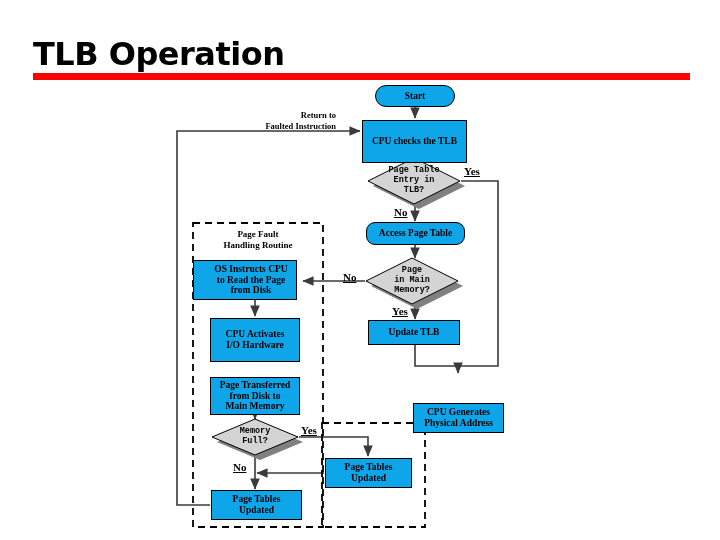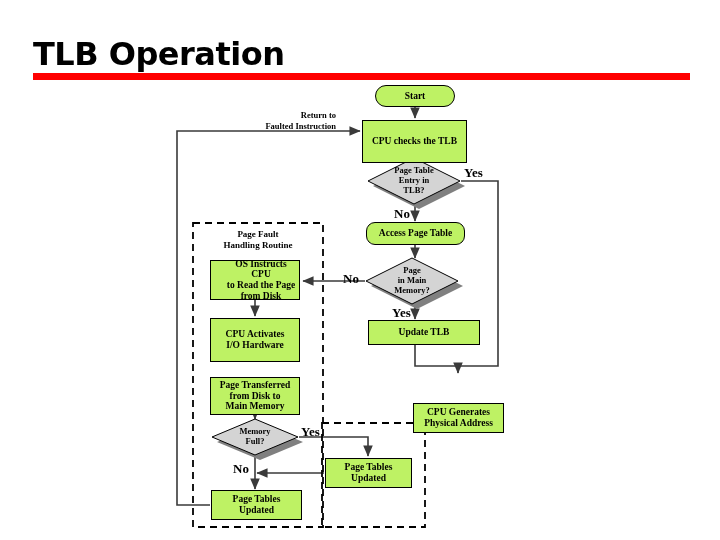--- a/index.html
+++ b/index.html
@@ -46,21 +46,21 @@
   }
   #chart svg {
     position: absolute;
     left: 0;
     top: 0;
   }
   
   .node {
     position: absolute;
     box-sizing: border-box;
-    background: #bef264;
+    background: #0ea5e9;
     border: 1px solid #000000;
     color: #000000;
     display: flex;
     align-items: center;
     justify-content: center;
     text-align: center;
     font-size: 9.5px;
     font-weight: bold;
     line-height: 1.12;
     padding: 1px 2px;
@@ -87,27 +87,29 @@
     position: absolute;
     display: flex;
     align-items: center;
     justify-content: center;
     text-align: center;
     font-size: 8.5px;
     font-weight: bold;
     line-height: 1.15;
     color: #000000;
     pointer-events: none;
+    font-family: Liberation Mono, monospace;
   }
   .edge-label {
     position: absolute;
-    font-size: 13px;
-    font-weight: bold;
-    color: #000000;
-    white-space: nowrap;
+    font-size: 11px;
+    font-weight: bold;
+    color: #000000;
+    white-space: nowrap;
+    text-decoration: underline;
   }
   .group-label {
     position: absolute;
     font-size: 9px;
     font-weight: bold;
     color: #000000;
     text-align: center;
     line-height: 1.2;
     white-space: nowrap;
   }
@@ -210,32 +212,32 @@
     </div>
 
     <div class="diamond-label" style="left:372px; top:262px; width:80px; height:38px;">
       <div>
         <div>Page</div>
         <div>in Main</div>
         <div>Memory?</div>
       </div>
     </div>
 
-    <div class="node shadow" style="left:368px; top:320px; width:112px; height:25px;">
+    <div class="node shadow" style="left:368px; top:320px; width:92px; height:25px;">
       <span>Update TLB</span>
     </div>
 
     <div class="node shadow" style="left:413px; top:375px; width:91px; height:30px;margin-top:28px;">
       <div>
         <div>CPU Generates</div>
         <div>Physical Address</div>
       </div>
     </div>
 
-    <div class="node shadow" style="left:210px; top:260px; width:90px; height:40px;padding-left:14px;">
+    <div class="node shadow" style="left:193px; top:260px; width:104px; height:40px;padding-left:14px;">
       <div>
         <div>OS Instructs CPU</div>
         <div>to Read the Page</div>
         <div>from Disk</div>
       </div>
     </div>
 
     <div class="node shadow" style="left:210px; top:318px; width:90px; height:44px;">
       <div>
         <div>CPU Activates</div>

